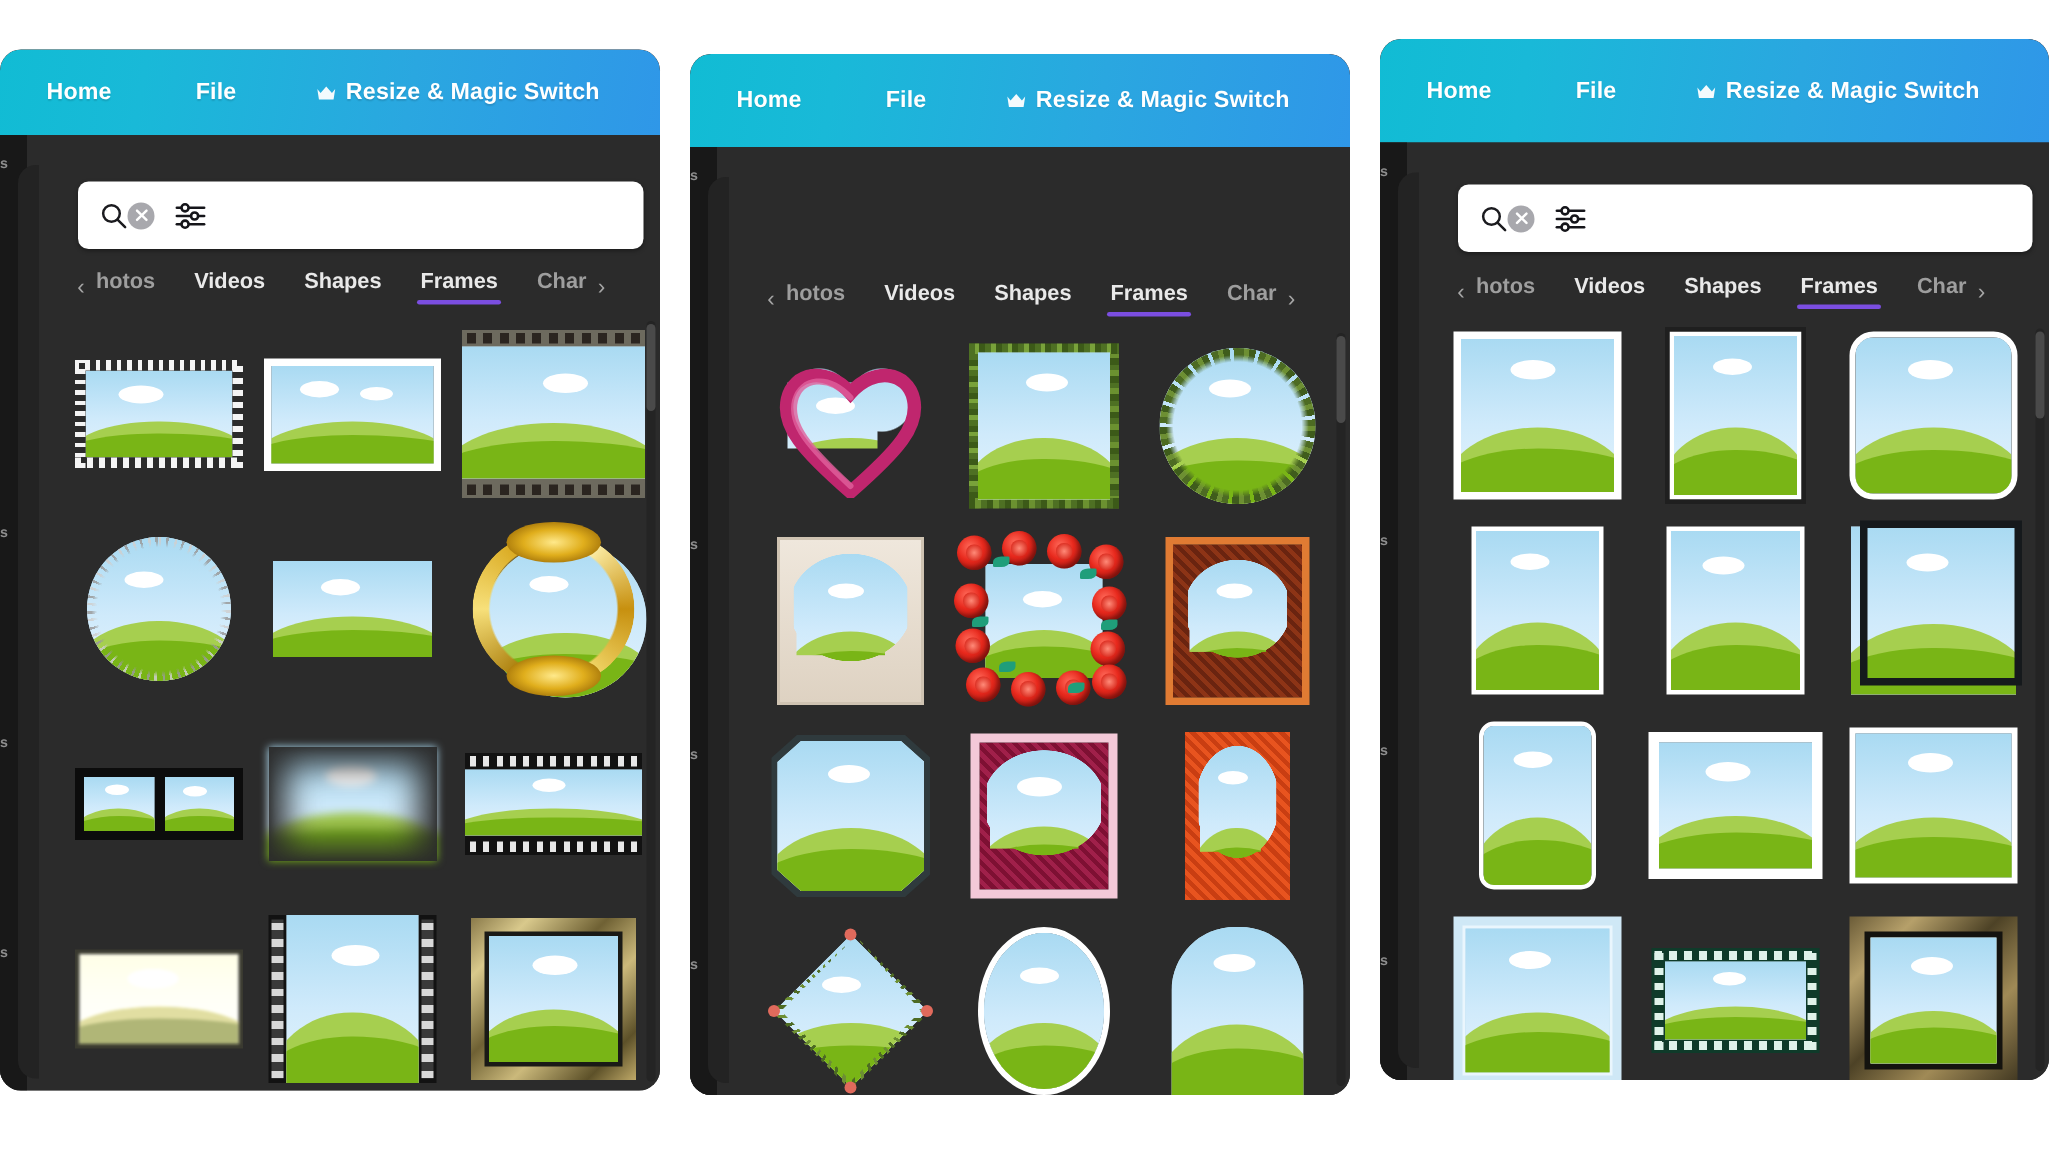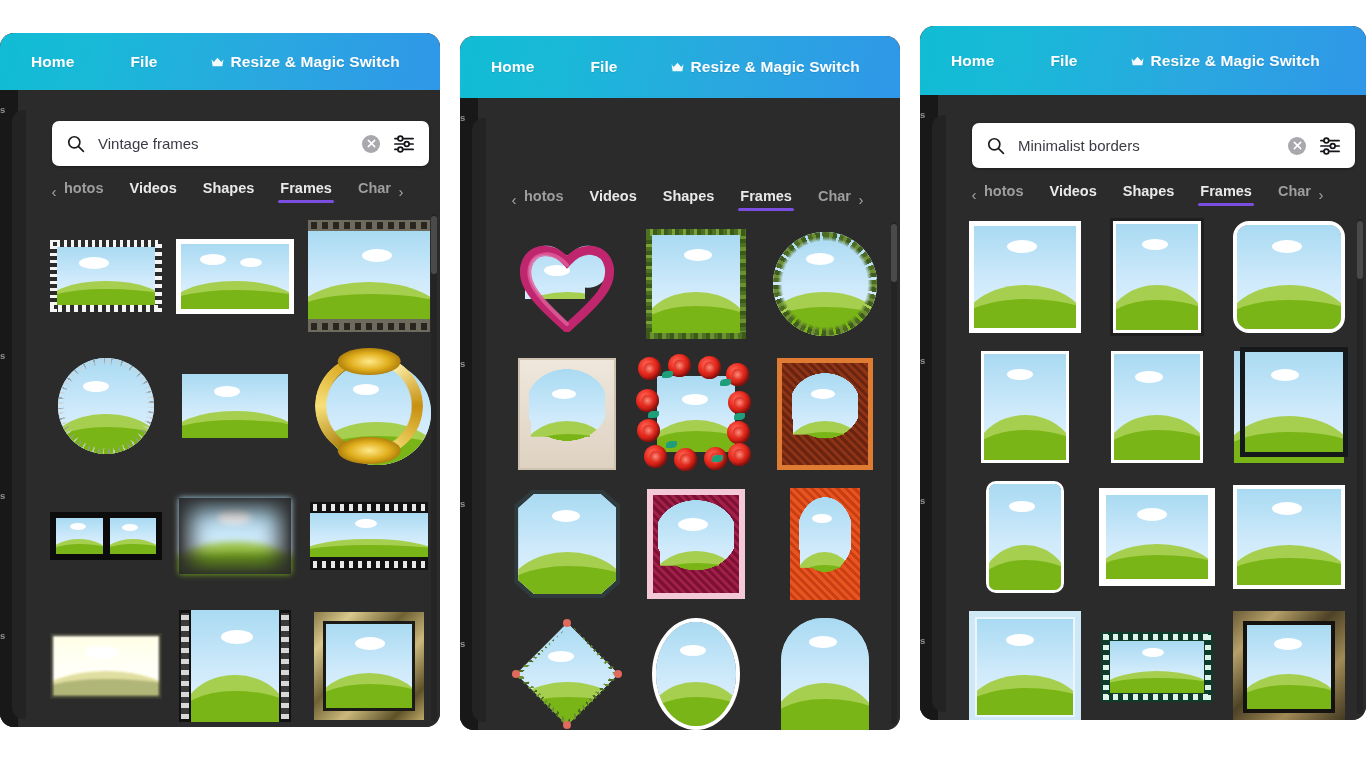--- a/index.html
+++ b/index.html
@@ -370,21 +370,20 @@
       <div class="rail-text" style="top:260px">s</div>
       <div class="rail-text" style="top:400px">s</div>
       <div class="rail-text" style="top:540px">s</div>
 
       <div class="search-row">
         <div class="searchbox">
           <svg class="mag" viewBox="0 0 24 24">
             <circle cx="10.5" cy="10.5" r="7" fill="none" stroke="#1b1b1f" stroke-width="2.1"></circle>
             <line x1="15.6" y1="15.6" x2="22" y2="22" stroke="#1b1b1f" stroke-width="2.1" stroke-linecap="round"></line>
           </svg>
-          <input class="search-value" value="Vintage frames" style="">
           <span class="clear-btn">
             <svg viewBox="0 0 10 10">
               <line x1="1.5" y1="1.5" x2="8.5" y2="8.5" stroke="#fff" stroke-width="1.8" stroke-linecap="round"></line>
               <line x1="8.5" y1="1.5" x2="1.5" y2="8.5" stroke="#fff" stroke-width="1.8" stroke-linecap="round"></line>
             </svg>
           </span>
           <svg class="filter-btn" viewBox="0 0 24 22">
             <line x1="2" y1="5" x2="22" y2="5" stroke="#15151a" stroke-width="1.9" stroke-linecap="round"></line>
             <line x1="2" y1="11" x2="22" y2="11" stroke="#15151a" stroke-width="1.9" stroke-linecap="round"></line>
             <line x1="2" y1="17" x2="22" y2="17" stroke="#15151a" stroke-width="1.9" stroke-linecap="round"></line>
@@ -799,21 +798,20 @@
       <div class="rail-text" style="top:260px">s</div>
       <div class="rail-text" style="top:400px">s</div>
       <div class="rail-text" style="top:540px">s</div>
 
       <div class="search-row">
         <div class="searchbox">
           <svg class="mag" viewBox="0 0 24 24">
             <circle cx="10.5" cy="10.5" r="7" fill="none" stroke="#1b1b1f" stroke-width="2.1"></circle>
             <line x1="15.6" y1="15.6" x2="22" y2="22" stroke="#1b1b1f" stroke-width="2.1" stroke-linecap="round"></line>
           </svg>
-          <input class="search-value" value="Minimalist borders" style="">
           <span class="clear-btn">
             <svg viewBox="0 0 10 10">
               <line x1="1.5" y1="1.5" x2="8.5" y2="8.5" stroke="#fff" stroke-width="1.8" stroke-linecap="round"></line>
               <line x1="8.5" y1="1.5" x2="1.5" y2="8.5" stroke="#fff" stroke-width="1.8" stroke-linecap="round"></line>
             </svg>
           </span>
           <svg class="filter-btn" viewBox="0 0 24 22">
             <line x1="2" y1="5" x2="22" y2="5" stroke="#15151a" stroke-width="1.9" stroke-linecap="round"></line>
             <line x1="2" y1="11" x2="22" y2="11" stroke="#15151a" stroke-width="1.9" stroke-linecap="round"></line>
             <line x1="2" y1="17" x2="22" y2="17" stroke="#15151a" stroke-width="1.9" stroke-linecap="round"></line>

